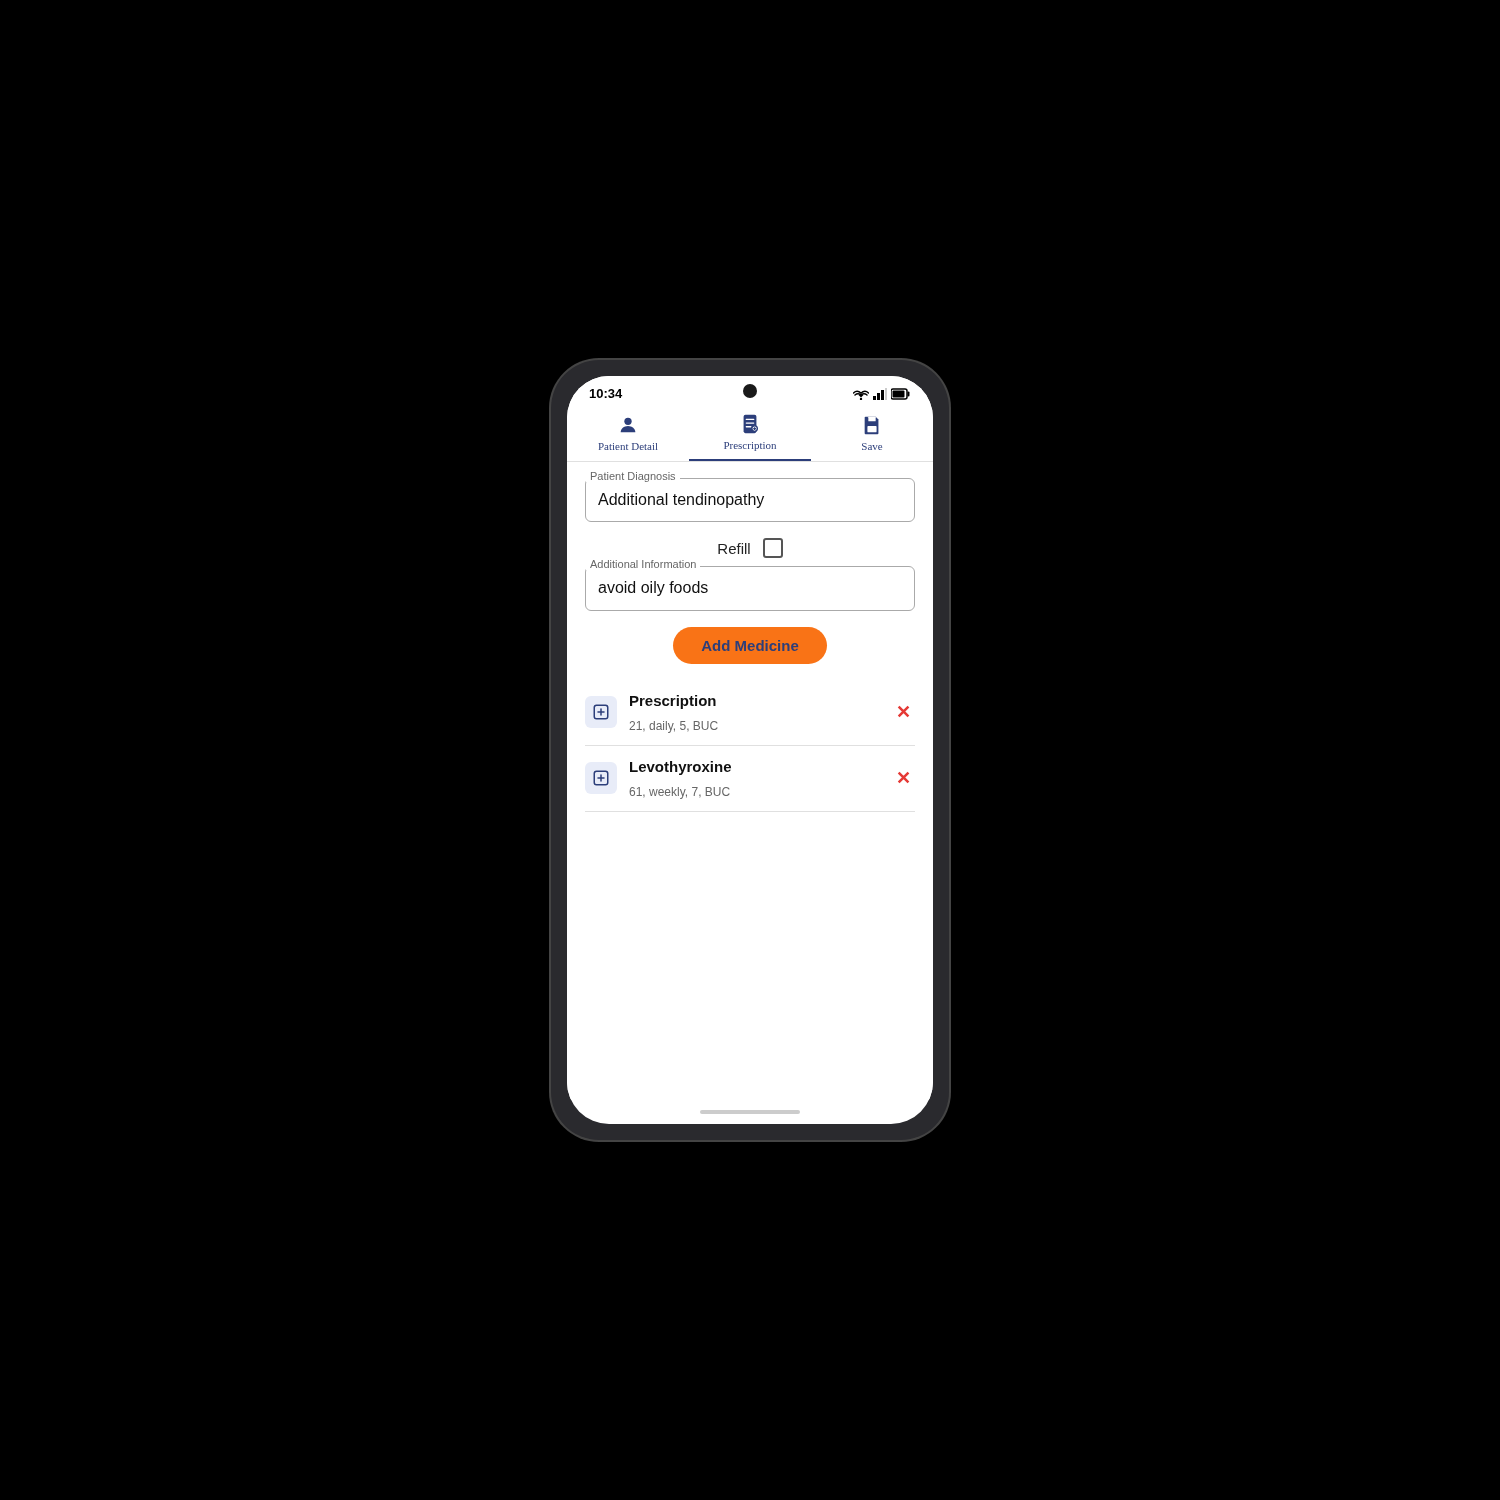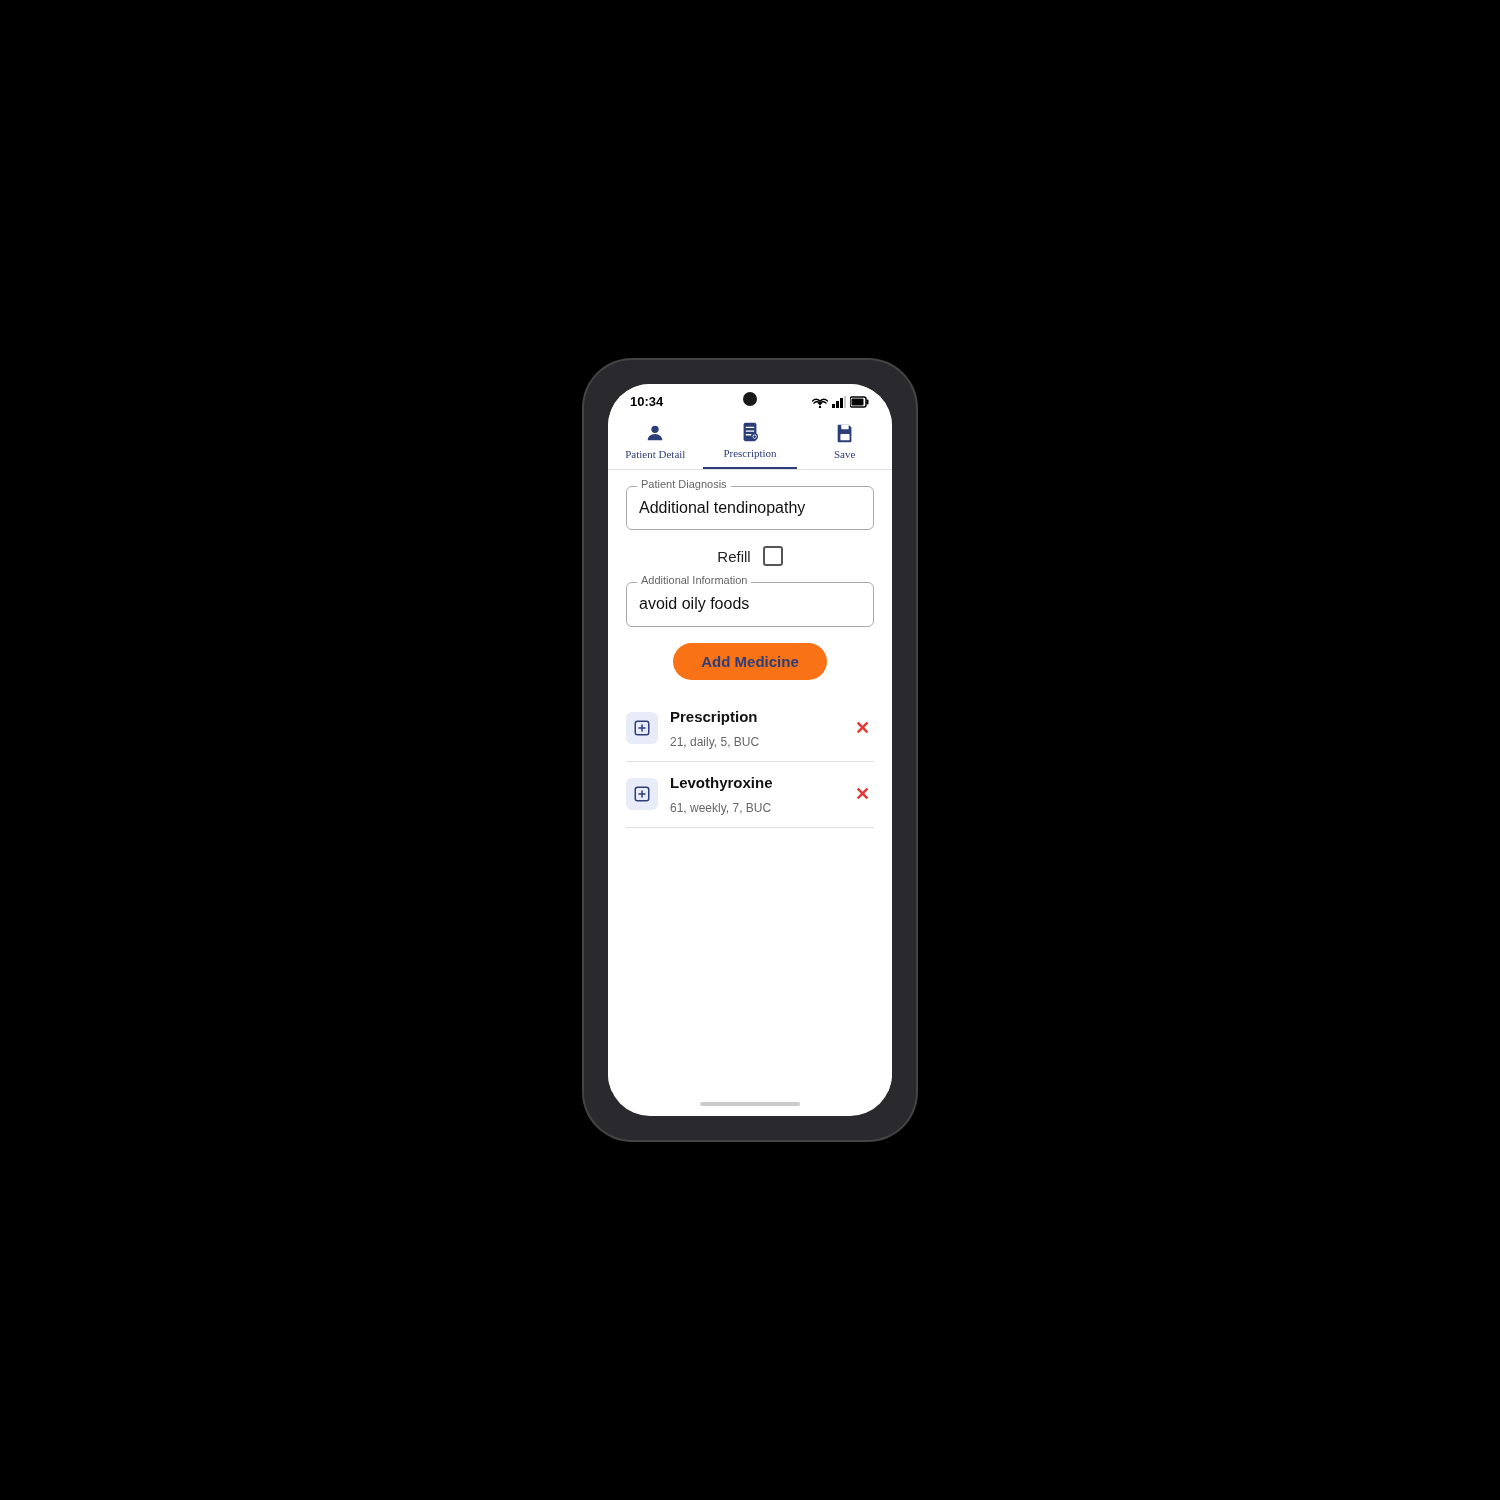--- a/index.html
+++ b/index.html
@@ -7,25 +7,25 @@
     body {
       background: #000;
       display: flex;
       justify-content: center;
       align-items: center;
       min-height: 100vh;
       font-family: 'Segoe UI', Arial, sans-serif;
     }
 
     .phone-outer {
-      width: 332px;
+      width: 398px;
       height: 780px;
       background: #2a2a2e;
       border-radius: 48px;
-      padding: 24px;
+      padding: 16px;
       box-shadow: 0 0 0 2px #444, 0 20px 60px rgba(0,0,0,0.8);
       position: relative;
     }
 
     .phone-inner {
       width: 100%;
       height: 100%;
       background: #fff;
       border-radius: 42px;
       overflow: hidden;
@@ -114,41 +114,41 @@
       border: 1.5px solid #aaa;
       border-radius: 6px;
       padding: 4px 12px 10px 12px;
       margin-bottom: 16px;
       position: relative;
     }
 
     .field-label {
       position: absolute;
       top: -9px;
-      left: 10px;
+      left: 0;
       background: #fff;
       padding: 0 4px;
       font-size: 11px;
       color: #666;
     }
 
     .field-value {
       font-size: 16px;
       color: #111;
       padding-top: 6px;
       line-height: 1.4;
     }
 
     
     .refill-row {
       display: flex;
       justify-content: center;
       align-items: center;
       gap: 12px;
-      margin-bottom: 16px;
+      margin-bottom: 8px;
     }
 
     .refill-label {
       font-size: 15px;
       color: #222;
     }
 
     .refill-checkbox {
       width: 20px;
       height: 20px;

